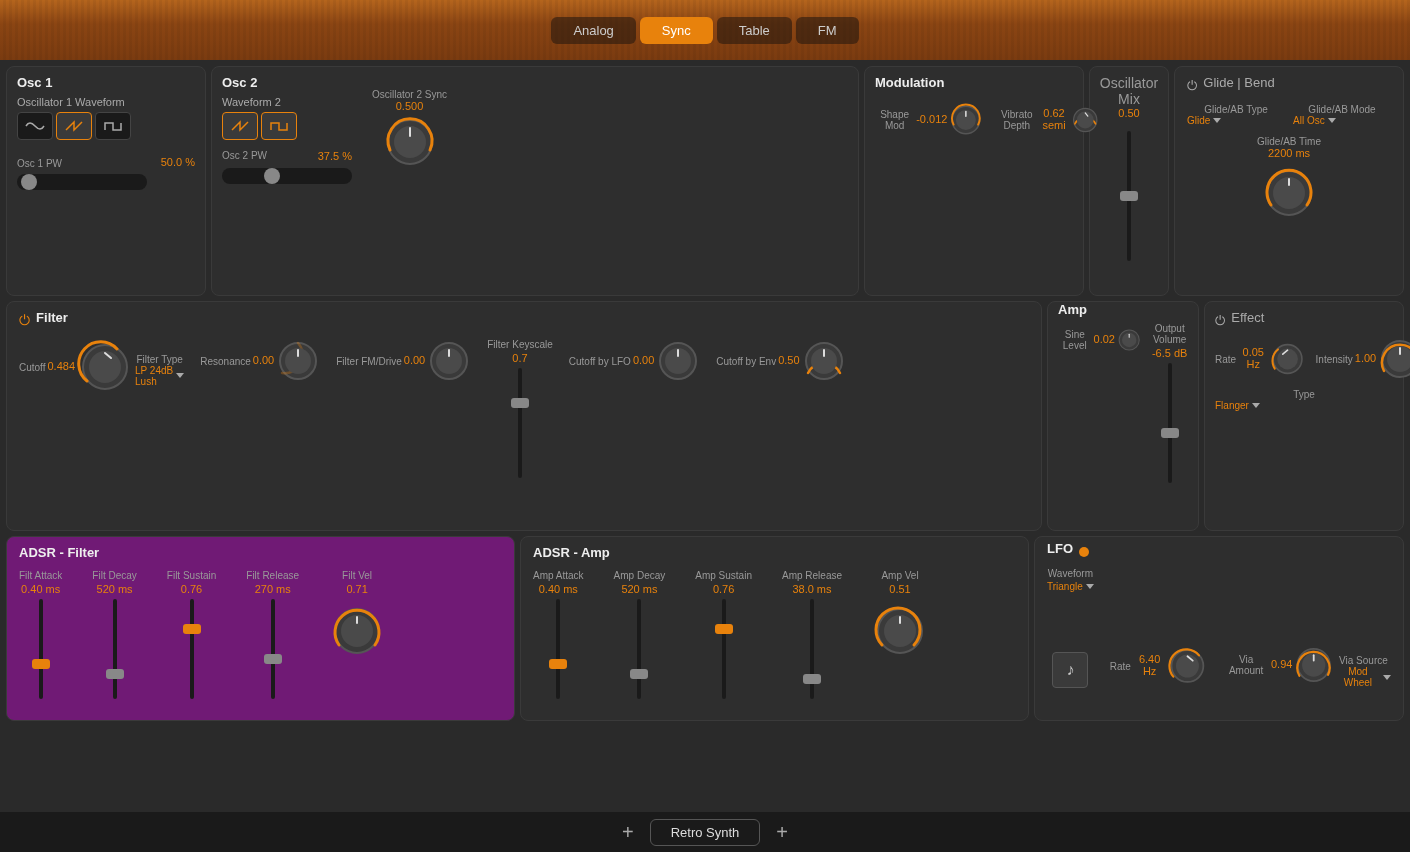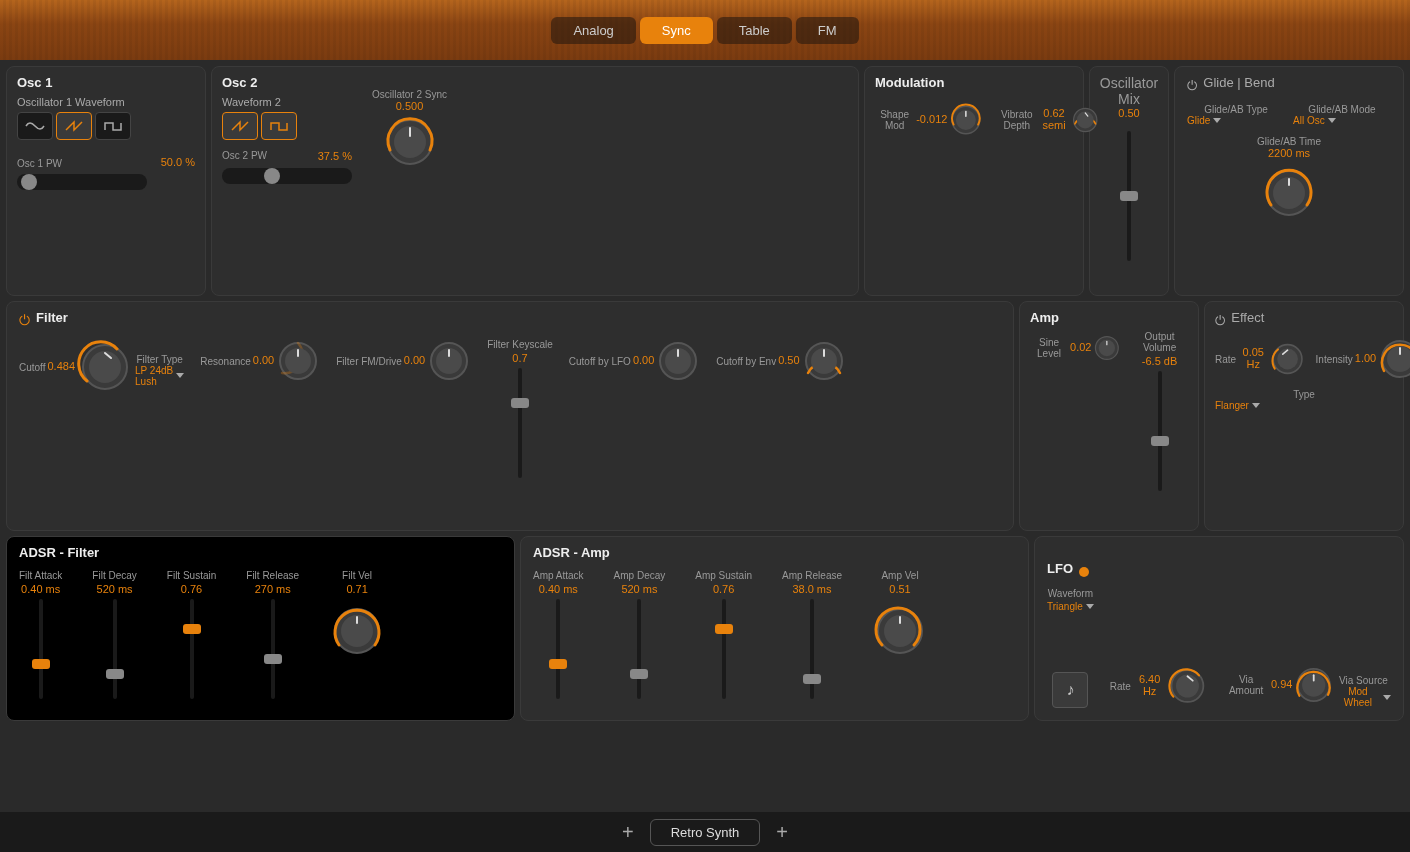--- a/index.html
+++ b/index.html
@@ -238,61 +238,61 @@
     }
 
     .filter-section {
       flex: 2;
       background: #2e2e2e;
       border-radius: 8px;
       border: 1px solid #3a3a3a;
       padding: 8px 12px;
     }
     .amp-section {
-      width: 180px;
-      background: #2e2e2e;
-      border-radius: 8px;
-      border: 1px solid #3a3a3a;
-      padding: 8px 10px;
+      width: 152px;
+      background: #2e2e2e;
+      border-radius: 8px;
+      border: 1px solid #3a3a3a;
+      padding: 0 10px;
     }
     .effect-section {
       width: 200px;
       background: #2e2e2e;
       border-radius: 8px;
       border: 1px solid #3a3a3a;
       padding: 8px 10px;
     }
 
     
     .bottom-row {
       display: flex;
       gap: 5px;
       height: 185px;
     }
 
     .adsr-filter-section {
       flex: 1;
-      background: #000000;
+      background: #701a75;
       border-radius: 8px;
       border: 1px solid #3a3a3a;
       padding: 8px 12px;
     }
     .adsr-amp-section {
       flex: 1;
       background: #2e2e2e;
       border-radius: 8px;
       border: 1px solid #3a3a3a;
       padding: 8px 12px;
     }
     .lfo-section {
       width: 370px;
       background: #2e2e2e;
       border-radius: 8px;
       border: 1px solid #3a3a3a;
-      padding: 24px 12px;
+      padding: 4px 12px;
     }
 
     
     .bottom-bar {
       height: 40px;
       background: #1a1a1a;
       display: flex;
       align-items: center;
       justify-content: center;
       gap: 16px;

